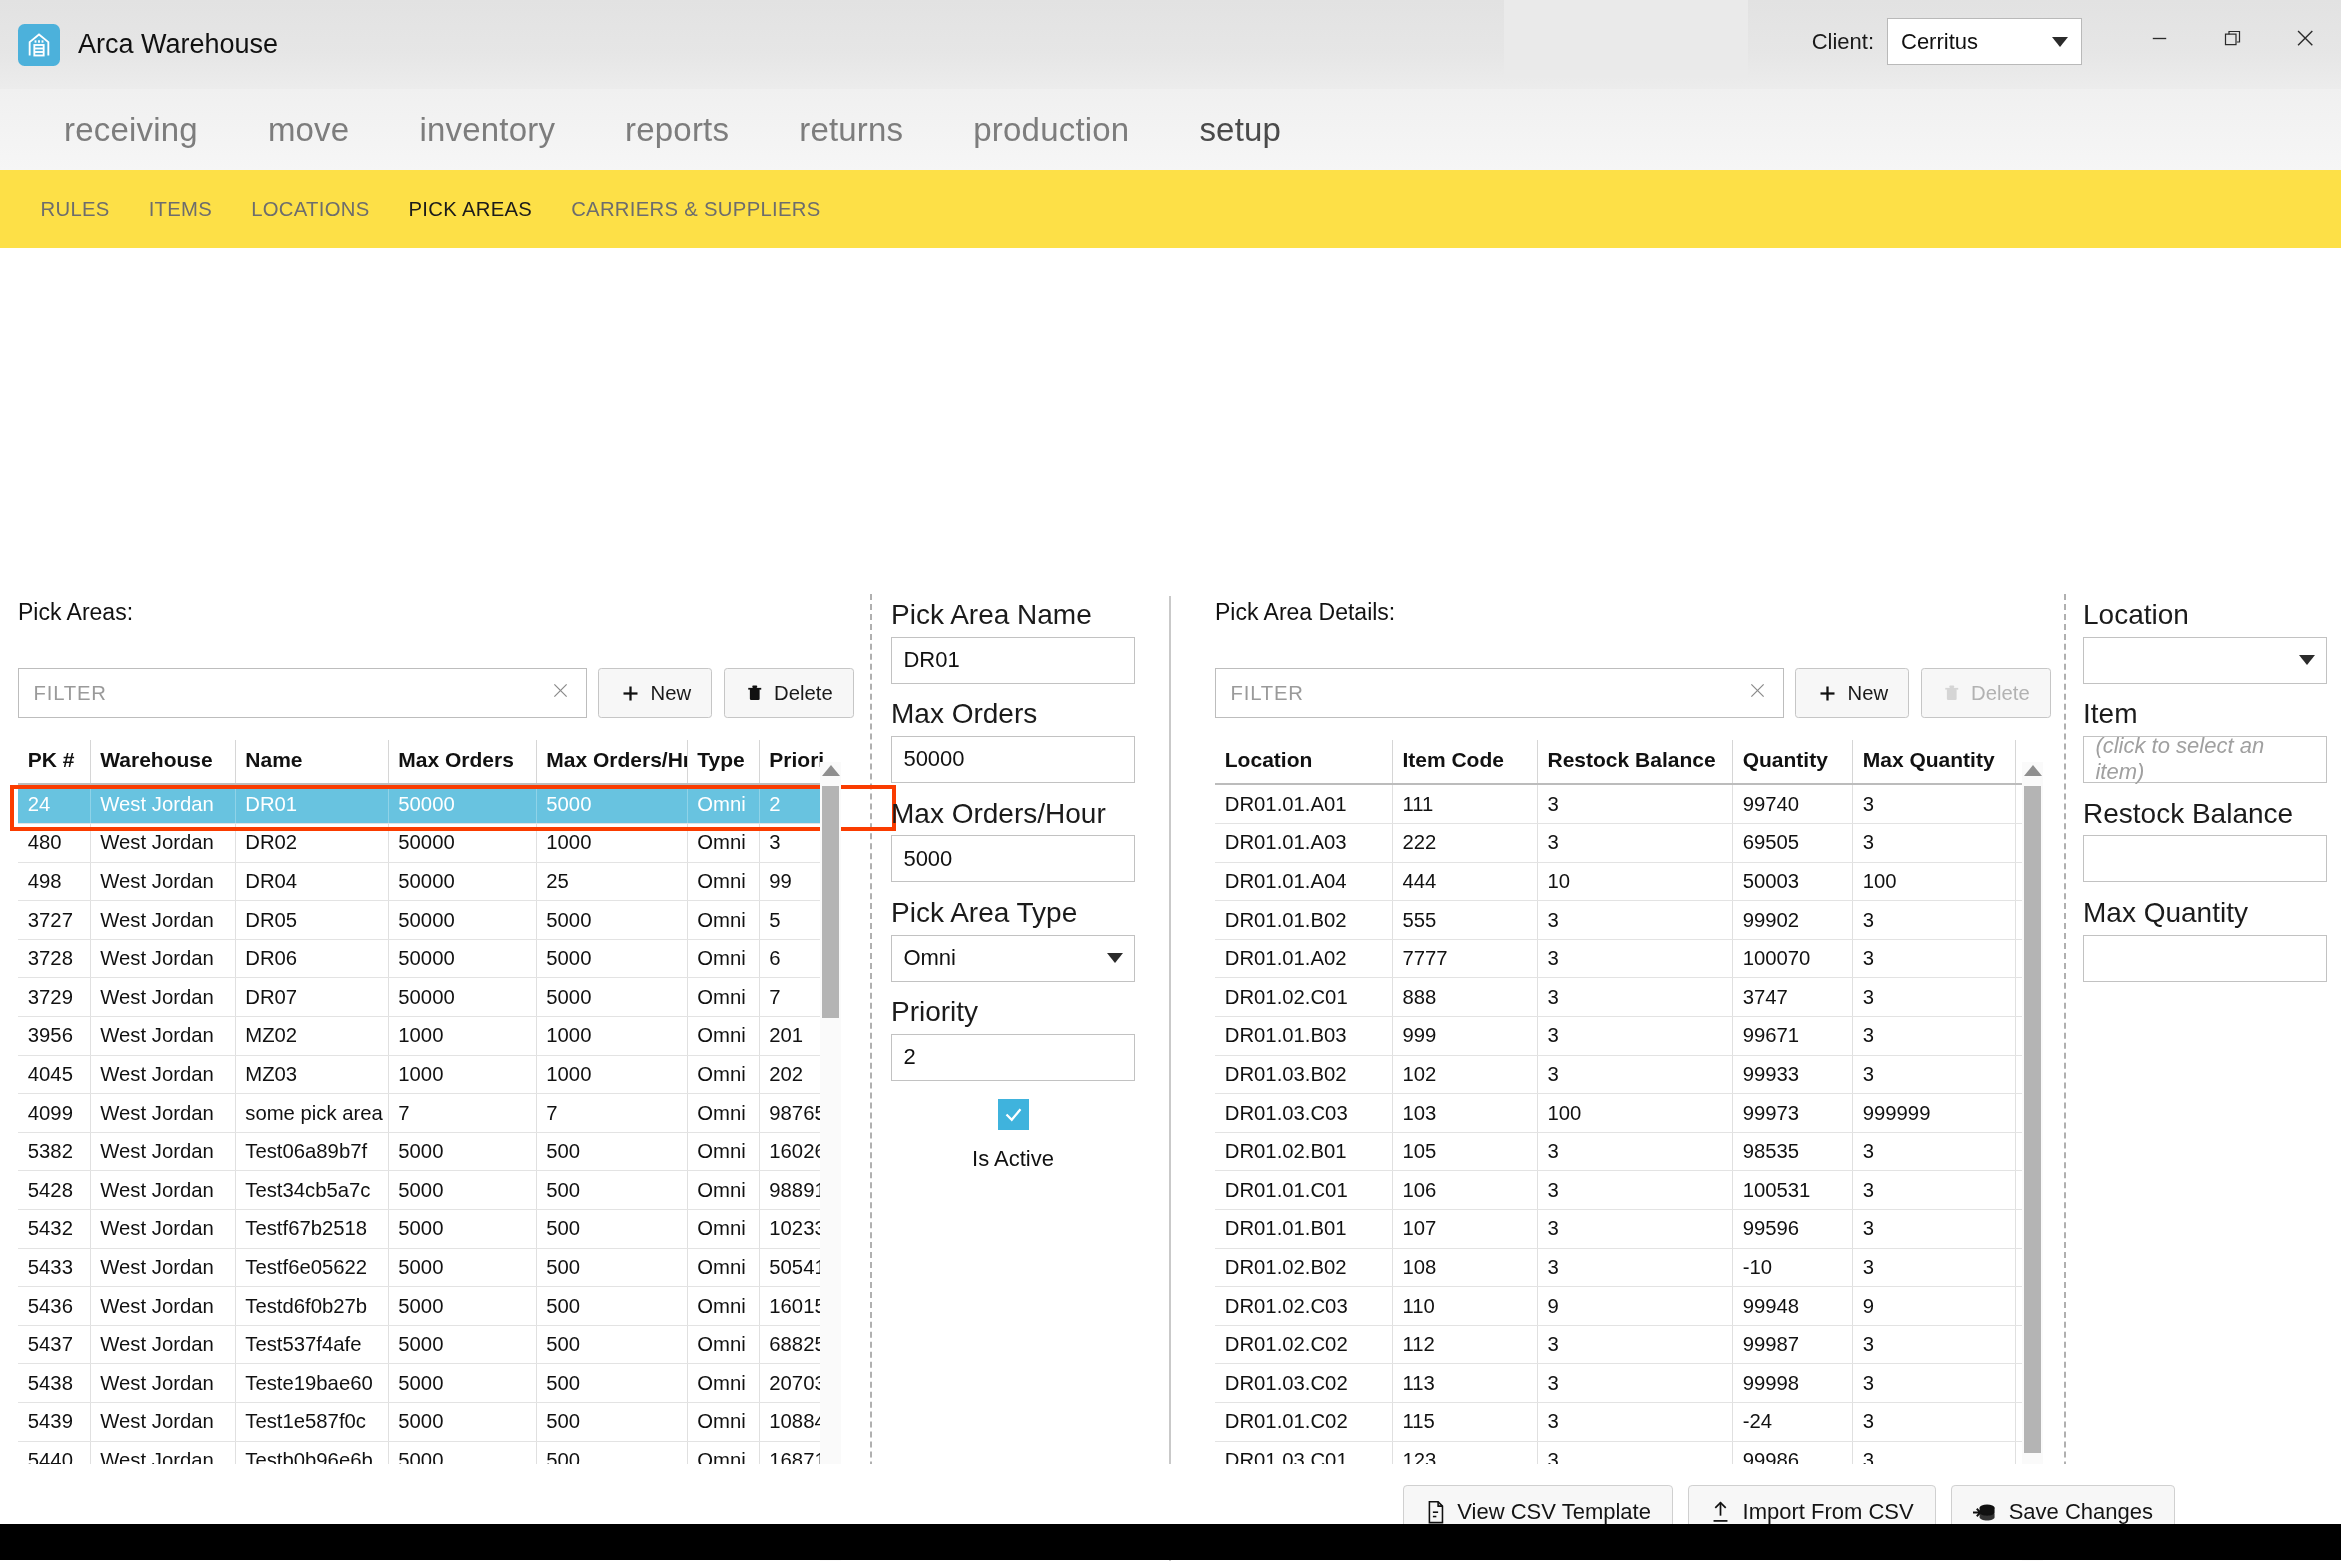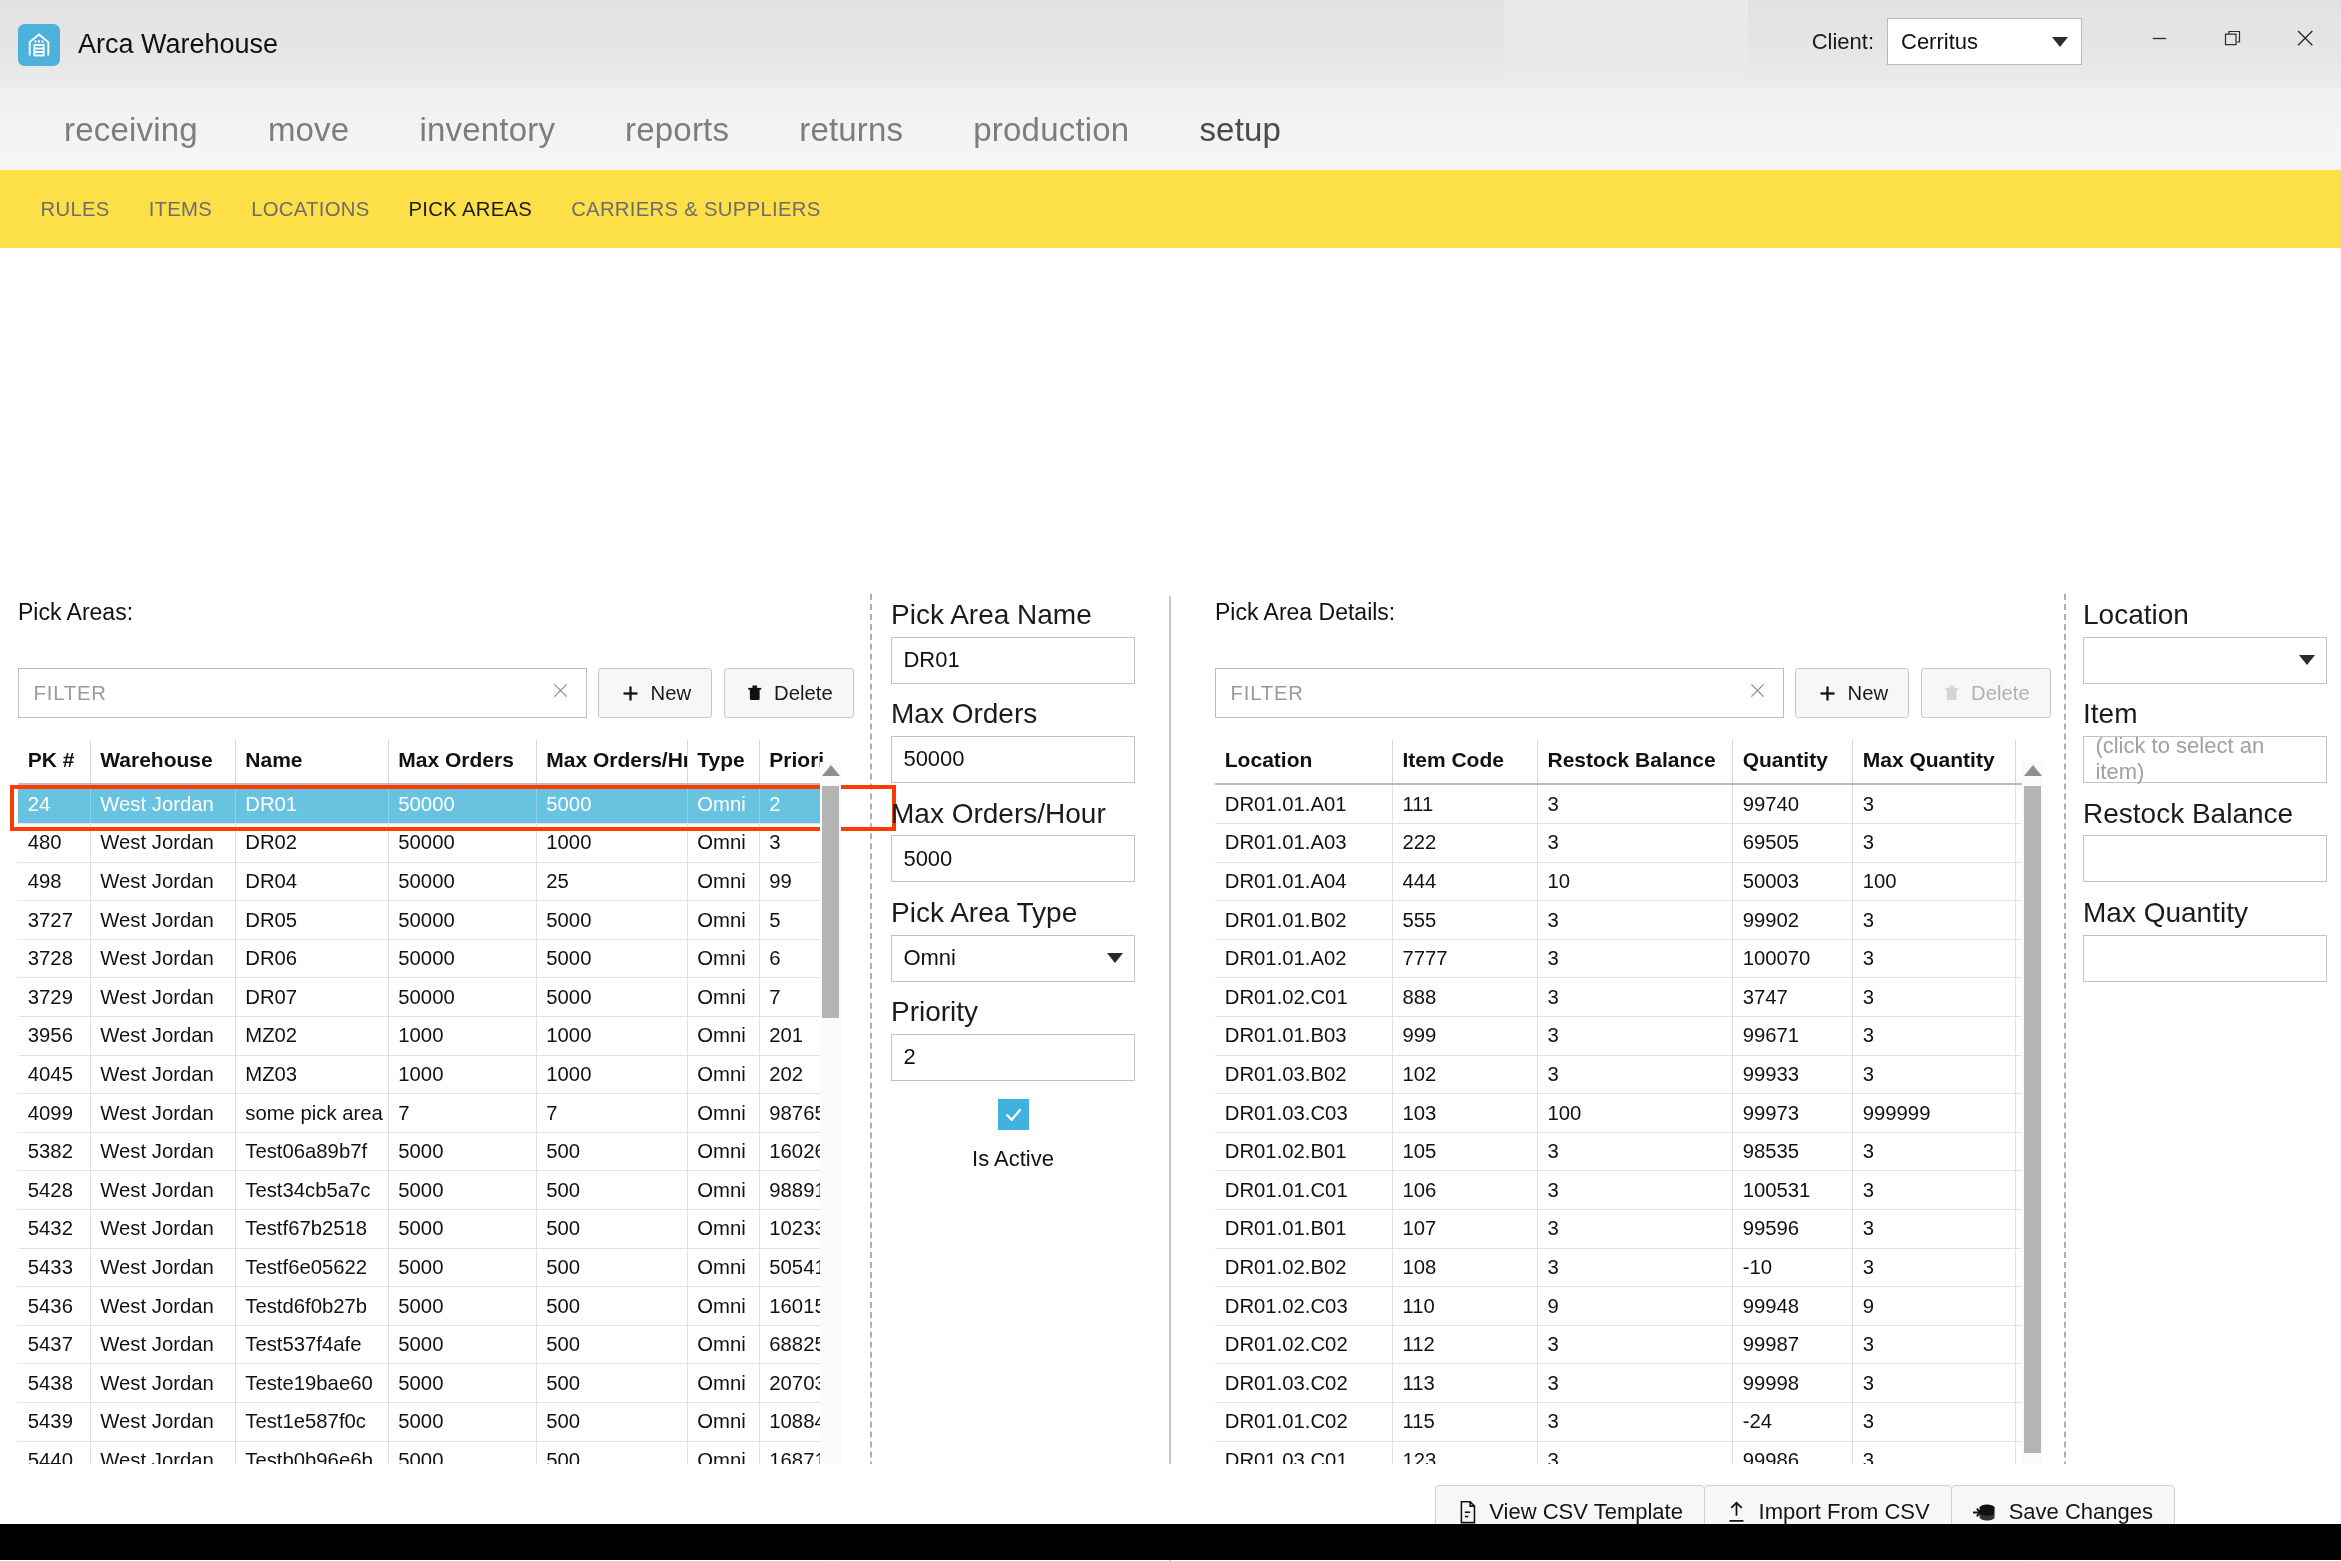--- a/index.html
+++ b/index.html
@@ -224,21 +224,21 @@
     width: 100%;
     height: 47px;
     border: 0.8px solid #c2c2c2;
     background: #ffffff;
     font-size: 22px;
     color: #111;
     padding: 0 11.4px;
     display: flex; align-items: center;
     font-family: "Liberation Sans", sans-serif;
   }
-  .fld-input.ph { color: #a0a0a0; }
+  .fld-input.ph { color: #a0a0a0; font-style: italic; }
   .fld-select {
     width: 100%;
     height: 47px;
     border: 0.8px solid #c2c2c2;
     background: #ffffff;
     font-size: 22px;
     color: #111;
     padding: 0 11.4px;
     display: flex; align-items: center; justify-content: space-between;
   }
@@ -252,21 +252,21 @@
   .chk-label { font-size: 22px; color: #111; }
 
   
   .bottombar {
     position: absolute;
     left: 0; bottom: 0;
     width: 2204px; height: 96px;
     background: #ffffff;
     display: flex; align-items: center; justify-content: flex-end;
     padding-right: 29px;
-    gap: 0;
+    gap: 16px;
   }
   .bbtn {
     height: 55px;
     background: #f7f7f7;
     border: 0.8px solid #d0d0d0;
     border-radius: 4.1px;
     display: flex; align-items: center; gap: 11.4px;
     padding: 0 21px;
     font-size: 22px; color: #141414;
     margin-left: -0.8px;

